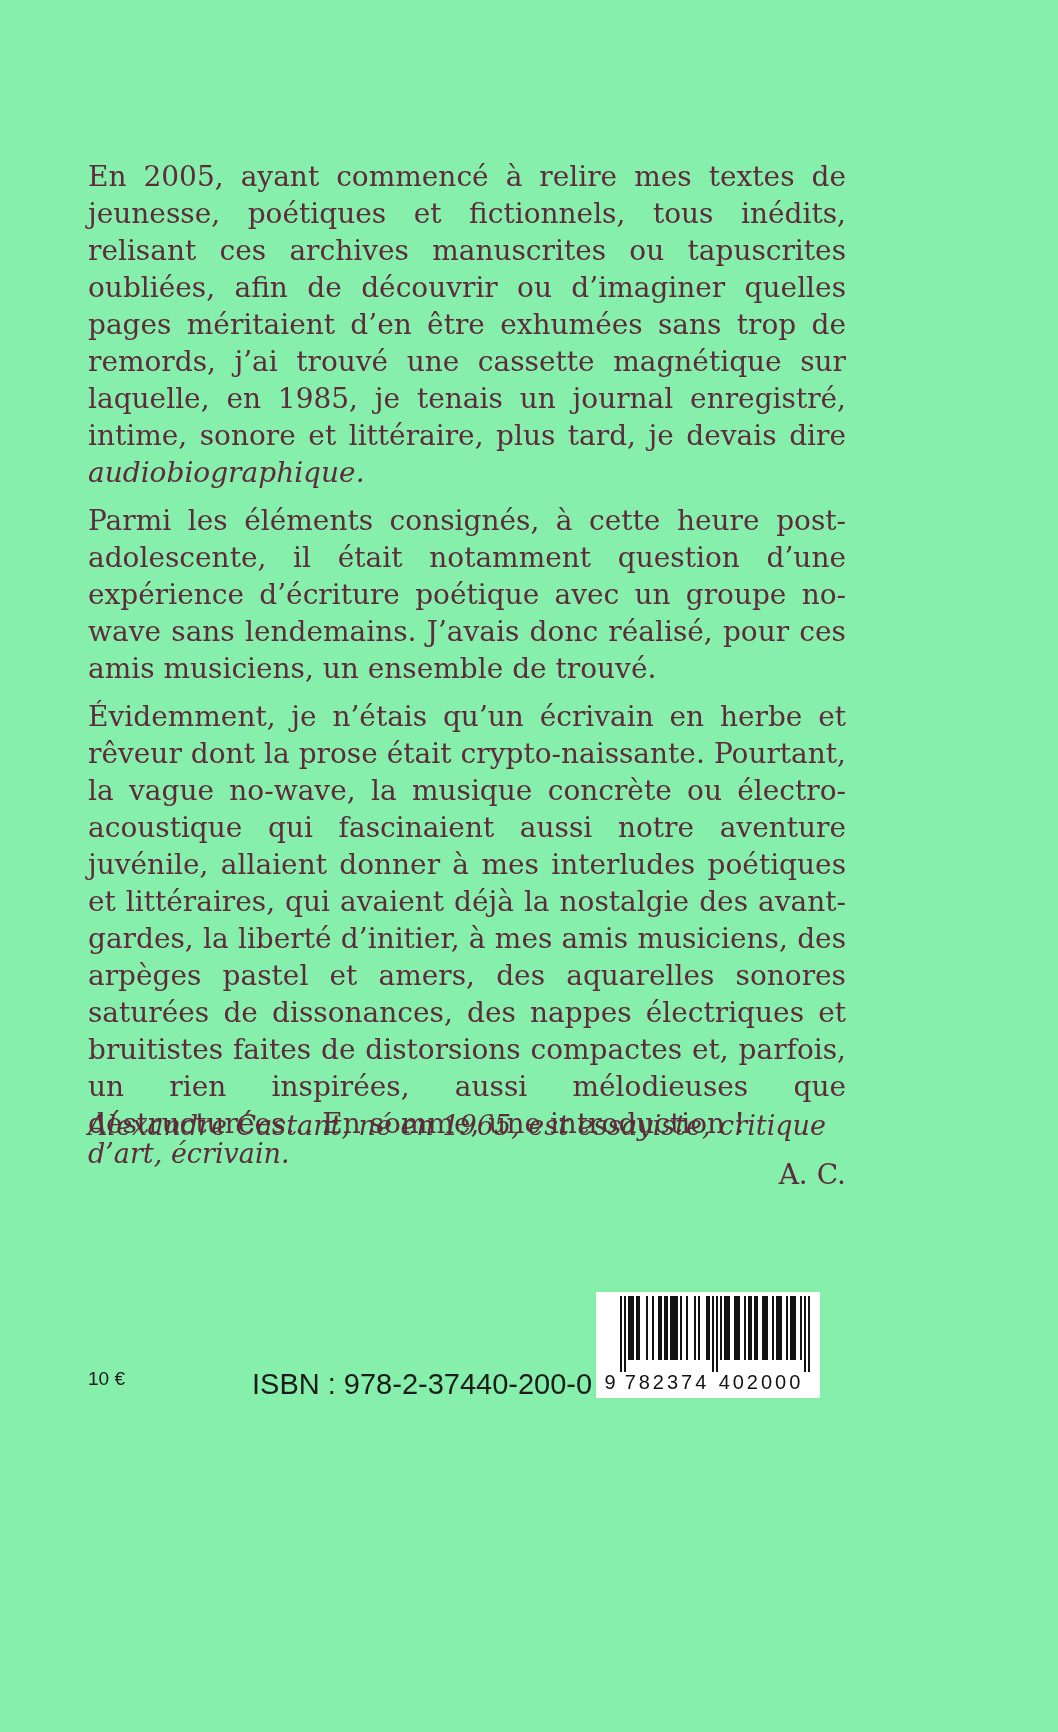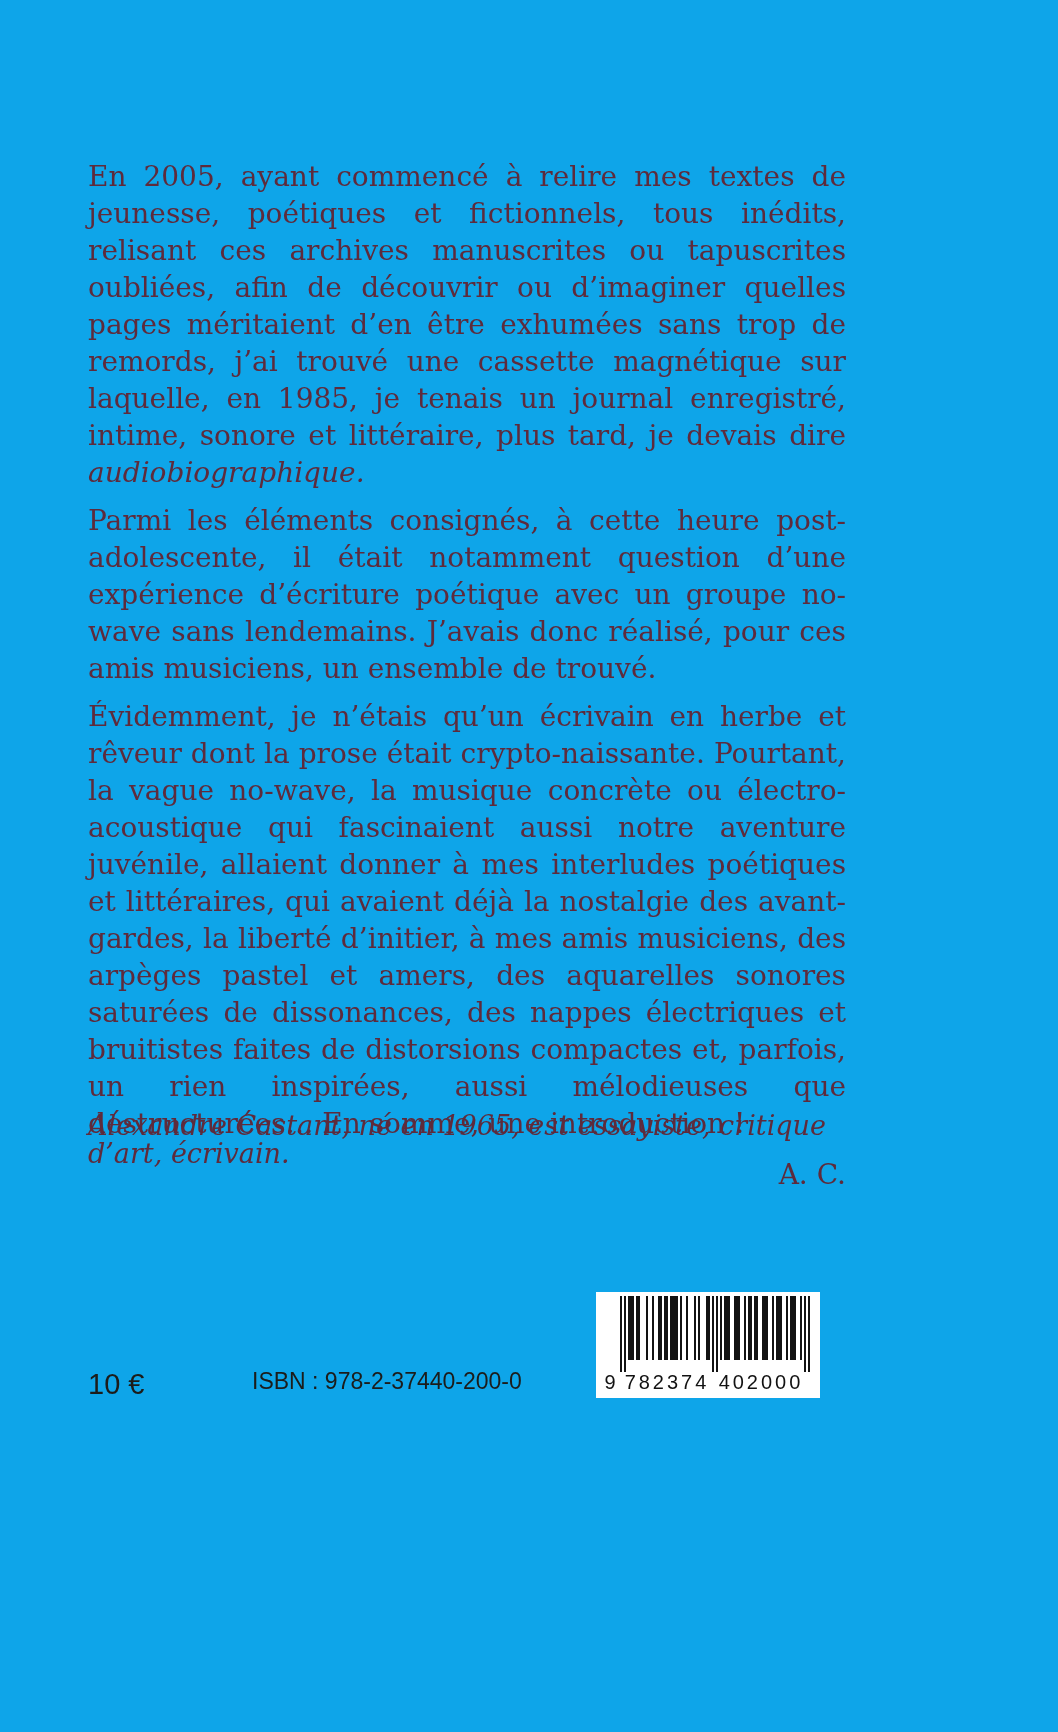--- a/index.html
+++ b/index.html
@@ -1,20 +1,20 @@
 <!DOCTYPE html>
 <html lang="fr"><head>
 <meta charset="utf-8">
 <style>
   html, body { margin: 0; padding: 0; }
   .page {
     position: relative;
     width: 1058px;
     height: 1732px;
-    background: #0ea5e9;
+    background: #86efac;
     font-family: "DejaVu Serif", serif;
     overflow: hidden;
   }
   .text-block {
     position: absolute;
     left: 88px;
     top: 158px;
     width: 758px;
     color: #5e2b3c;
   }
@@ -43,29 +43,29 @@
     font-style: italic;
     font-size: 27px;
     line-height: 28px;
     color: #5e2b3c;
   }
   .price {
     position: absolute;
     left: 88px;
     top: 1368px;
     font-family: "Liberation Sans", sans-serif;
-    font-size: 29px;
+    font-size: 19px;
     color: #1c1c1a;
   }
   .isbn {
     position: absolute;
     left: 252px;
     top: 1368px;
     font-family: "Liberation Sans", sans-serif;
-    font-size: 23px;
+    font-size: 29px;
     color: #1c1c1a;
   }
   .barcode {
     position: absolute;
     left: 596px;
     top: 1292px;
     background: #ffffff;
     padding: 4px 6px 2px 6px;
   }
 </style>

